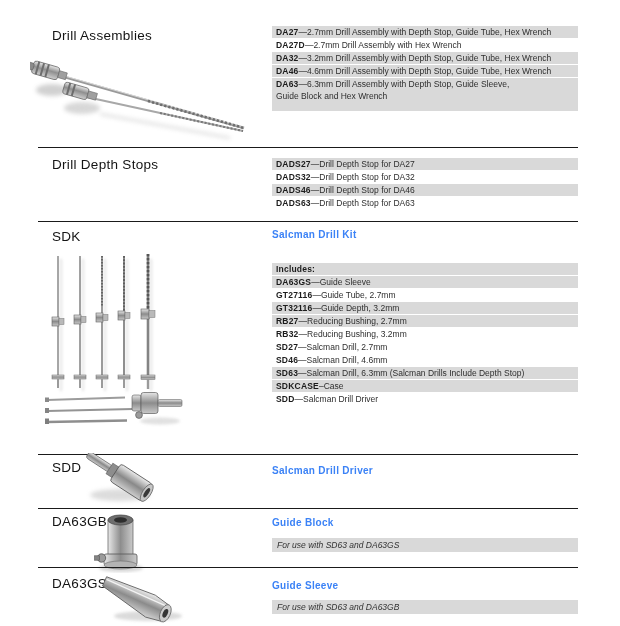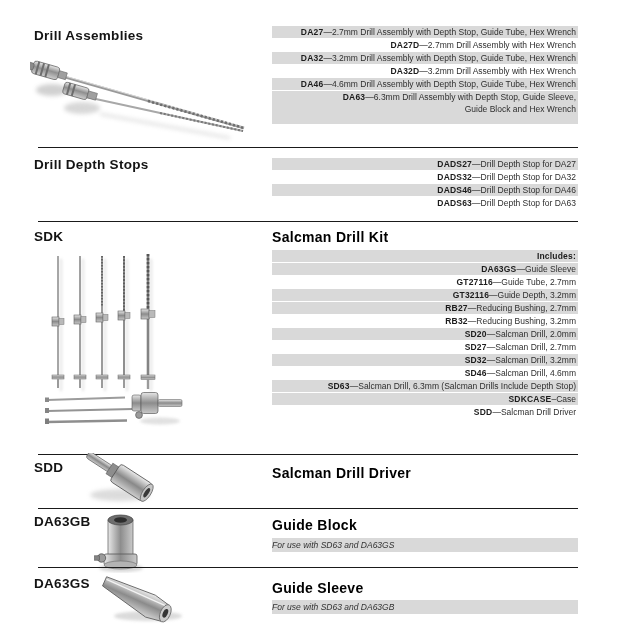--- a/index.html
+++ b/index.html
@@ -2,38 +2,39 @@
 <html><head>
 <meta charset="utf-8">
 <style>
   html,body{margin:0;padding:0;}
   body{
     width:620px;height:626px;position:relative;background:#ffffff;
     font-family:"Liberation Sans", sans-serif;color:#242424;overflow:hidden;
   }
   *{box-sizing:border-box;}
   .sec-title{
-    position:absolute;left:34px;font-weight:bold;font-size:13.5px;
+    position:absolute;left:52px;font-weight:normal;font-size:13.5px;
     letter-spacing:.3px;color:#141414;white-space:nowrap;
   }
   .heading{
-    position:absolute;left:272px;font-weight:bold;font-size:14px;
-    letter-spacing:.3px;color:#000000;white-space:nowrap;
+    position:absolute;left:272px;font-weight:bold;font-size:10px;
+    letter-spacing:.3px;color:#3b82f6;white-space:nowrap;
   }
   .rows{position:absolute;left:272px;width:306px;}
   .row{
     min-height:12px;line-height:12px;font-size:8.5px;padding:0 2px 0 4px;
-    margin-bottom:1px;white-space:pre-line;color:#2e2e2e;text-align:right;
+    margin-bottom:1px;white-space:pre-line;color:#2e2e2e;
   }
   .row b{font-weight:bold;color:#1c1c1c;letter-spacing:.2px;}
   .row.shaded{background:#d9d9d9;}
   .row.twoline{height:33px;line-height:11.5px;padding-top:1px;}
   .note-row{
     position:absolute;left:272px;width:306px;height:14px;line-height:14px;
     background:#d9d9d9;font-size:8.5px;font-style:italic;color:#333;
+    padding-left:5px;
   }
   .divider{position:absolute;left:38px;width:540px;height:0;border-top:1.6px solid #1a1a1a;}
   .photo{position:absolute;}
 </style>
 </head>
 <body>
 
 <div class="sec-title" style="top:28px">Drill Assemblies</div>
 
 <svg class="photo" style="left:30px;top:54px" width="224" height="90" viewBox="0 0 224 90">
@@ -71,21 +72,20 @@
       <rect x="42" y="31" width="2" height="12" fill="#6c6c6c"></rect>
     <rect x="58" y="33.5" width="9" height="7" fill="#9f9f9f" stroke="#6a6a6a" stroke-width="0.6"></rect>
   </g>
 </svg>
 
 <div class="rows" style="top:26px">
 
 <div class="row shaded"><b>DA27</b><span>—2.7mm Drill Assembly with Depth Stop, Guide Tube, Hex Wrench</span></div>
     <div class="row"><b>DA27D</b><span>—2.7mm Drill Assembly with Hex Wrench</span></div>
     <div class="row shaded"><b>DA32</b><span>—3.2mm Drill Assembly with Depth Stop, Guide Tube, Hex Wrench</span></div>
-    <div class="row"><b>DA32D</b><span>—3.2mm Drill Assembly with Hex Wrench</span></div>
     <div class="row shaded"><b>DA46</b><span>—4.6mm Drill Assembly with Depth Stop, Guide Tube, Hex Wrench</span></div>
     <div class="row shaded twoline"><b>DA63</b><span>—6.3mm Drill Assembly with Depth Stop, Guide Sleeve,
 Guide Block and Hex Wrench</span></div>
   </div>
 
 <div class="divider" style="top:147px"></div>
 
 <div class="sec-title" style="top:157px">Drill Depth Stops</div>
 
 <div class="rows" style="top:158px">
@@ -173,31 +173,29 @@
 
   <g>
     <ellipse cx="120" cy="170" rx="20" ry="3.5" fill="#d4d4d4" filter="url(#gbBlur)" opacity="0.7"></ellipse>
     <rect x="92" y="144" width="9" height="16" rx="2" fill="url(#gbM)" stroke="#5c5c5c" stroke-width="0.6"></rect>
     <rect x="101" y="141.5" width="17" height="21" rx="2.5" fill="url(#gbM)" stroke="#5c5c5c" stroke-width="0.7"></rect>
     <rect x="118" y="148.5" width="24" height="7" rx="1.5" fill="url(#gbM)" stroke="#6a6a6a" stroke-width="0.6"></rect>
     <circle cx="99" cy="164" r="3.4" fill="#9b9b9b" stroke="#5c5c5c" stroke-width="0.7"></circle>
   </g>
 </svg>
 
-<div class="rows" style="top:250px">
+<div class="rows" style="top:263px">
 
 <div class="row shaded"><b>Includes:</b><span></span></div>
     <div class="row shaded"><b>DA63GS</b><span>—Guide Sleeve</span></div>
     <div class="row"><b>GT27116</b><span>—Guide Tube, 2.7mm</span></div>
     <div class="row shaded"><b>GT32116</b><span>—Guide Depth, 3.2mm</span></div>
     <div class="row shaded"><b>RB27</b><span>—Reducing Bushing, 2.7mm</span></div>
     <div class="row"><b>RB32</b><span>—Reducing Bushing, 3.2mm</span></div>
-    <div class="row shaded"><b>SD20</b><span>—Salcman Drill, 2.0mm</span></div>
     <div class="row"><b>SD27</b><span>—Salcman Drill, 2.7mm</span></div>
-    <div class="row shaded"><b>SD32</b><span>—Salcman Drill, 3.2mm</span></div>
     <div class="row"><b>SD46</b><span>—Salcman Drill, 4.6mm</span></div>
     <div class="row shaded"><b>SD63</b><span>—Salcman Drill, 6.3mm (Salcman Drills Include Depth Stop)</span></div>
     <div class="row shaded"><b>SDKCASE</b><span>–Case</span></div>
     <div class="row"><b>SDD</b><span>—Salcman Drill Driver</span></div>
   </div>
 
 <div class="divider" style="top:454px"></div>
 
 <div class="sec-title" style="top:460px">SDD</div>
 <div class="heading" style="top:465px">Salcman Drill Driver</div>

